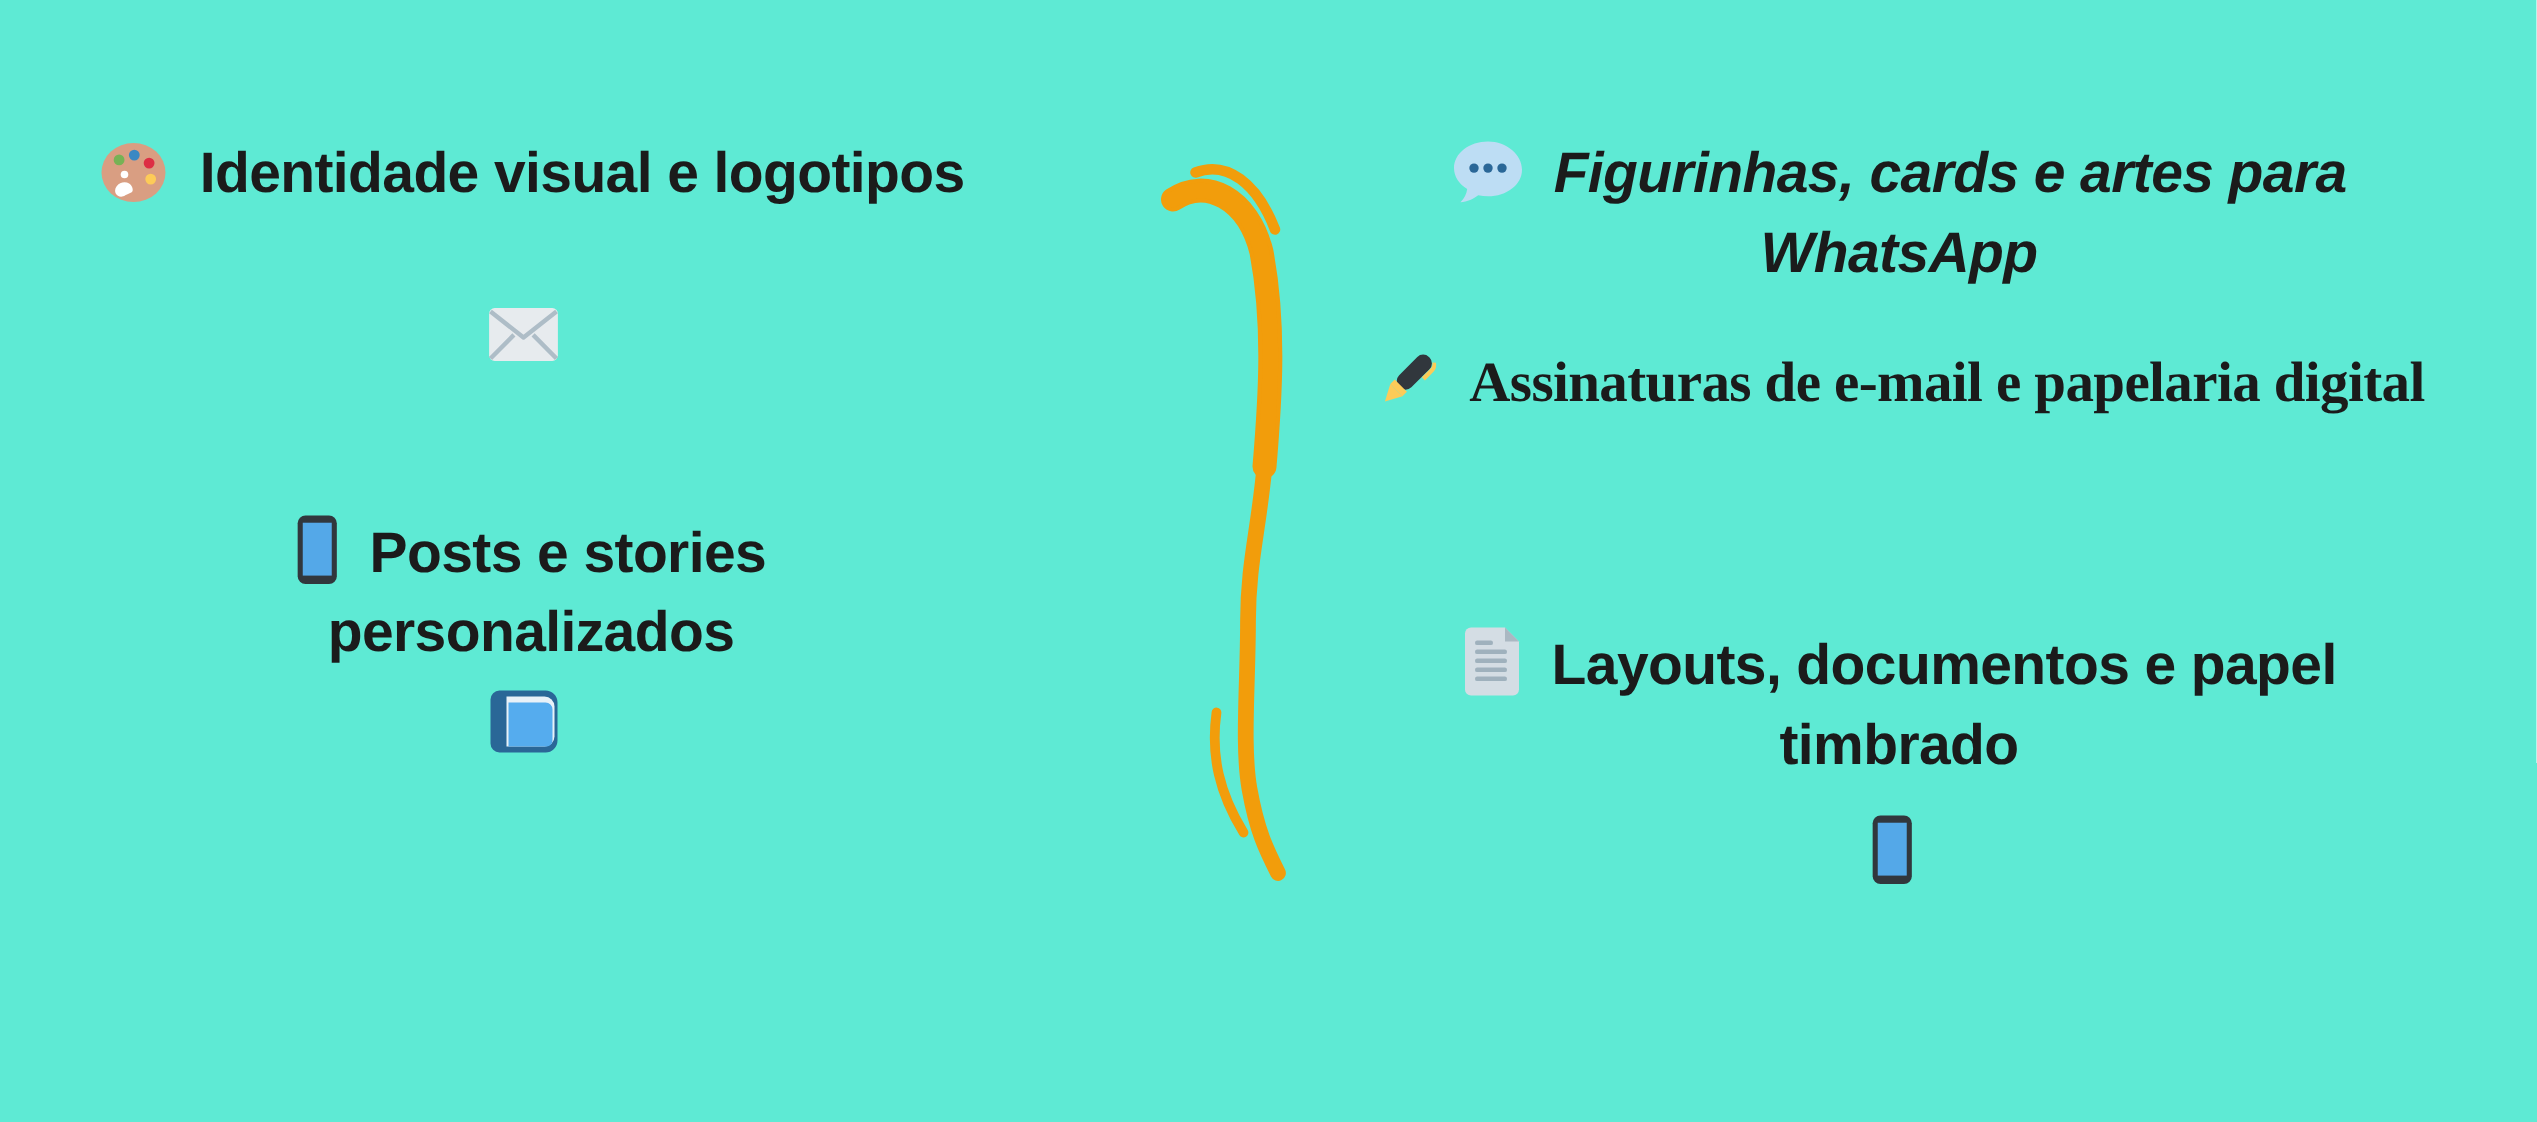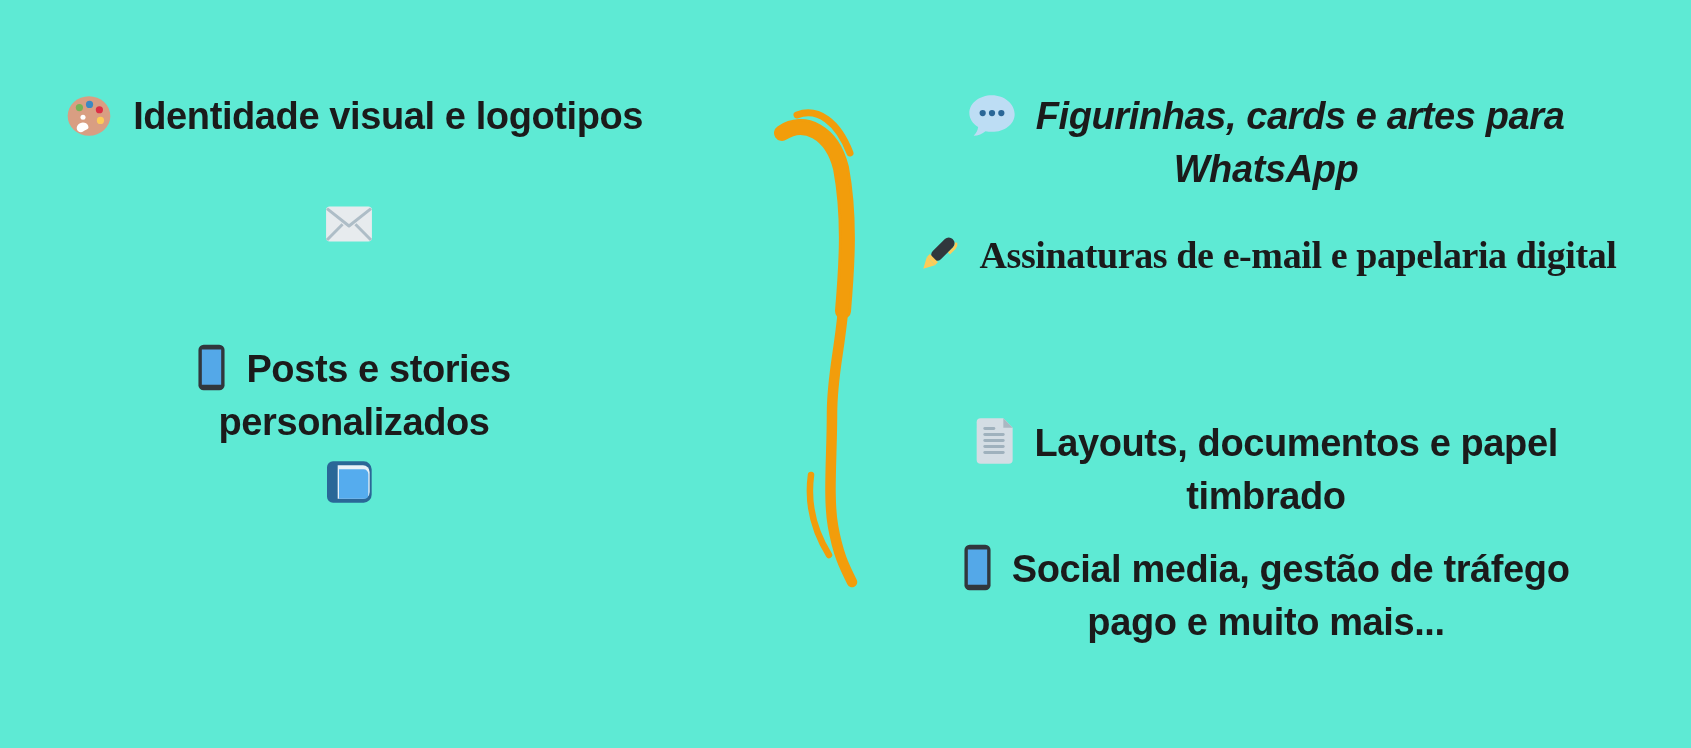--- a/index.html
+++ b/index.html
@@ -140,17 +140,16 @@
       <span class="label">Layouts, documentos e papel timbrado</span>
     </div>
 
     <div class="item r4">
       <span class="icon">
         <svg width="29" height="47" viewBox="0 0 22 36">
           <rect x="1" y="0.5" width="20" height="35" rx="4" fill="#31373D"></rect>
           <rect x="3.6" y="4.2" width="14.8" height="27" fill="#54A8E8"></rect>
         </svg>
       </span>
-      <span class="label">Social media, gestão de tráfego pago e muito mais...</span>
     </div>
 
   </div>
 </div>
 
 </body></html>

